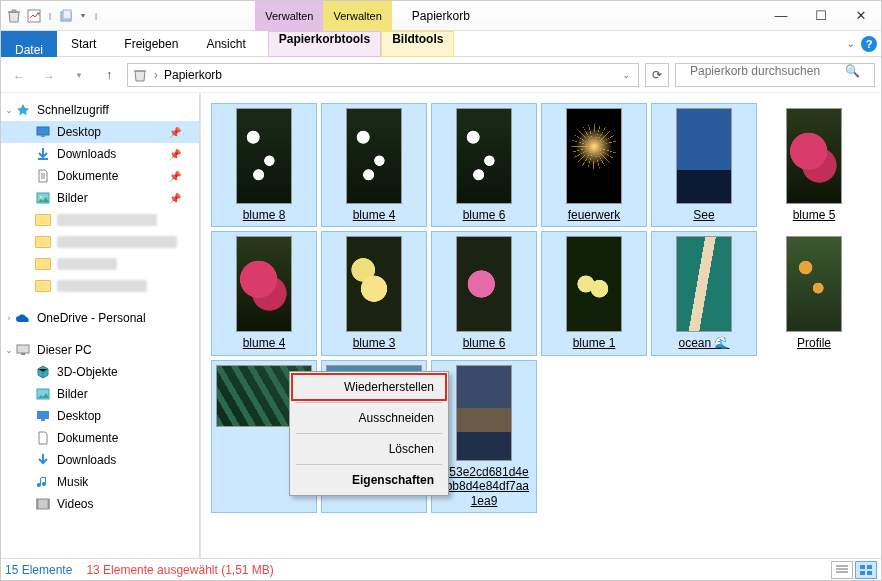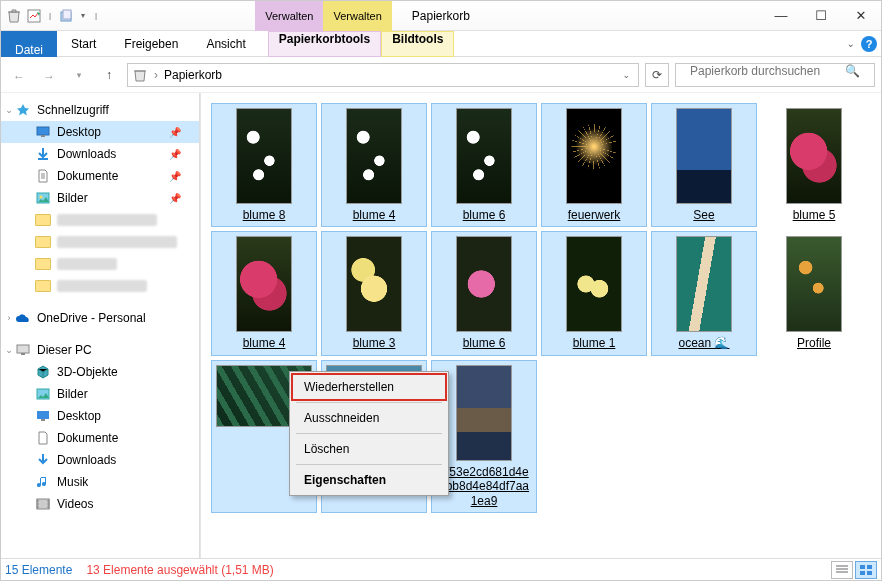--- a/index.html
+++ b/index.html
@@ -78,21 +78,21 @@
 .thumb.t-ocean { background: linear-gradient(100deg, #1f7a6e 0 40%, #e9d7b5 40% 55%, #1f7a6e 55% 100%); }
 .thumb.t-profile { background: linear-gradient(#3a5a2e,#1e3018); }
 .thumb.t-profile::after { content:""; position:absolute; inset:6px; background: radial-gradient(circle at 30% 30%, #e8a23b 10%, transparent 11%), radial-gradient(circle at 60% 55%, #e8a23b 10%, transparent 11%); }
 .thumb.t-leaf { background: linear-gradient(45deg,#0d2a1a,#1d4a32); }
 .thumb.t-leaf::after{content:"";position:absolute;inset:0;background:repeating-linear-gradient(60deg,#2a6a48 0 6px, transparent 6px 14px);}
 .thumb.t-wave { background: linear-gradient(#4a8aa8 0 55%, #2a5a78 55% 100%); }
 .thumb.t-city { background: linear-gradient(#3a4a6a 0 45%, #6a5a48 45% 70%, #20304a 70% 100%); }
 
 
 .ctxmenu { position:absolute; left:288px; top:370px; width:160px; background:#f0f0f0; border:1px solid #a0a0a0; box-shadow: 3px 3px 5px rgba(0,0,0,0.25); padding:2px; z-index:10; }
-.ctxmenu .mi { padding:6px 12px; cursor:pointer; }
+.ctxmenu .mi { padding:6px 12px; cursor:pointer;text-align:right; }
 .ctxmenu .mi.hl { outline:2px solid #d93025; outline-offset:-1px; }
 .ctxmenu .mi.bold { font-weight:bold; }
 .ctxmenu hr { border:none; border-top:1px solid #c8c8c8; margin:2px 4px; }
 
 
 .status { height:22px; border-top:1px solid #ddd; display:flex; align-items:center; padding:0 4px; gap:14px; color:#1e74c6; font-size:12px; }
 .status .sel-txt { color:#ef4444; }
 .view-btns { margin-left:auto; display:flex; gap:2px; }
 .vbtn { width:22px; height:18px; border:1px solid #bbb; display:flex; align-items:center; justify-content:center; }
 .vbtn.active { background:#cce8ff; border-color:#6aa8e0; }

